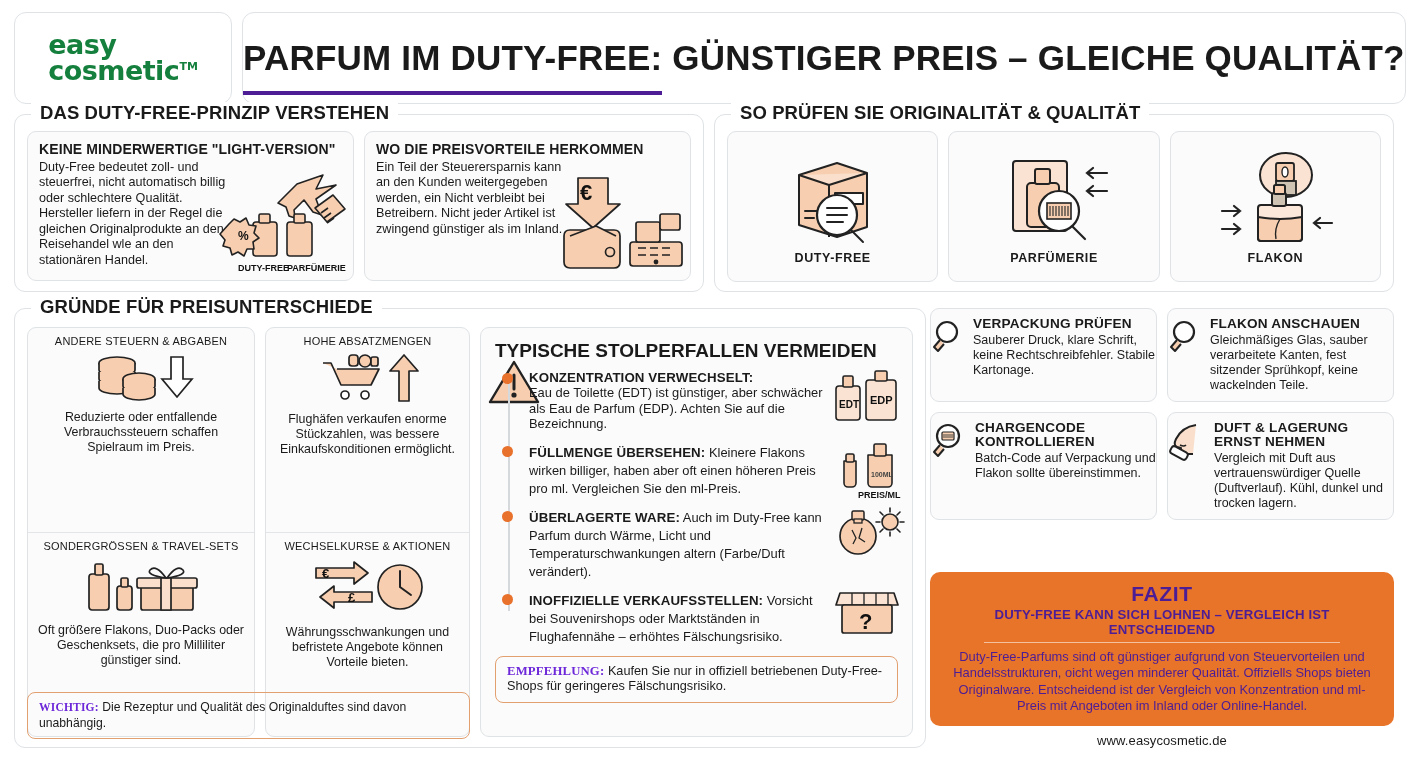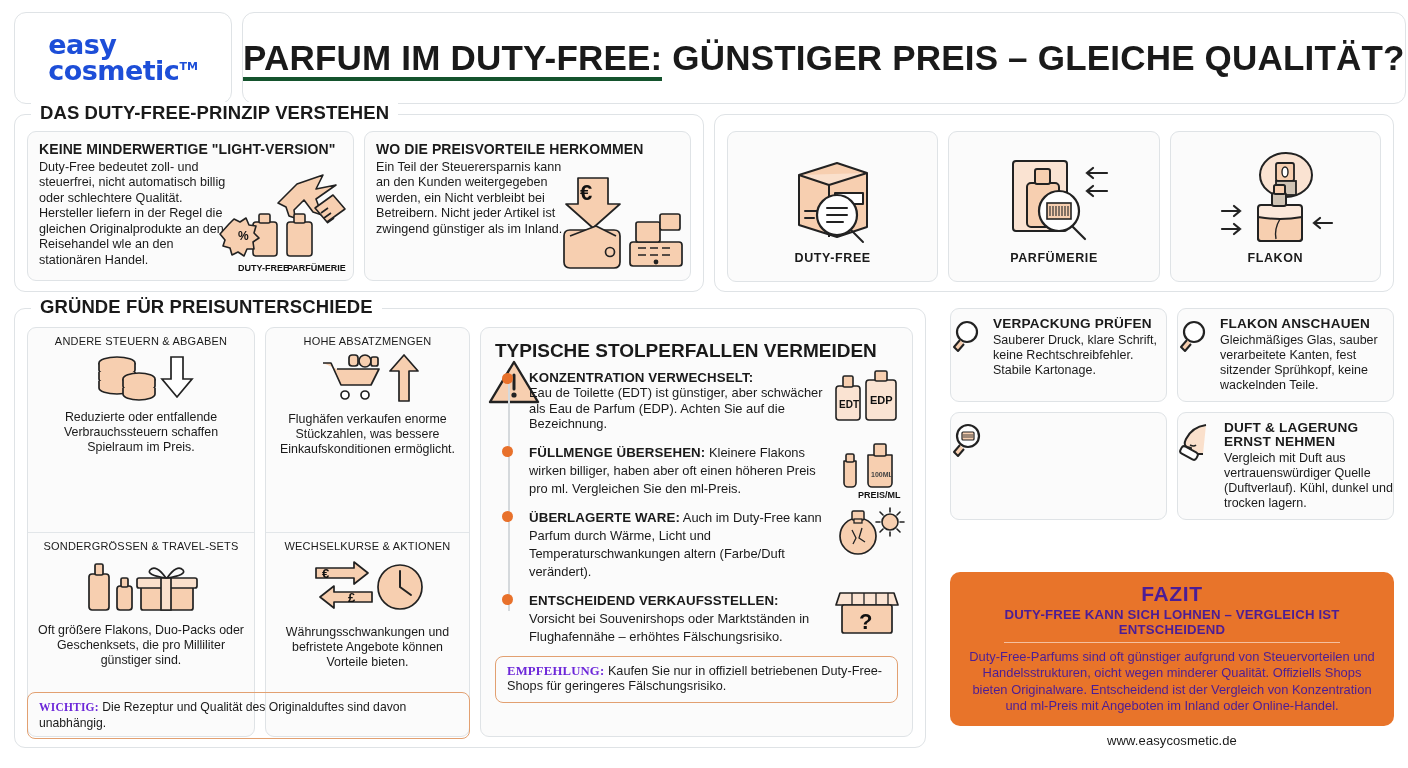--- a/index.html
+++ b/index.html
@@ -21,56 +21,56 @@
   
   .header { display:flex; gap:10px; height:92px; }
   .logo-box {
     width:218px; flex:none;
     border:1.5px solid #dfe3e6; border-radius:12px;
     display:flex; align-items:center; justify-content:center;
     background:#fff;
   }
   .logo {
     font-family:"DejaVu Sans", sans-serif;
-    font-weight:bold; color:#1d4ed8;
+    font-weight:bold; color:#15803d;
     font-size:27px; line-height:0.98; letter-spacing:-0.5px;
     position:relative; text-align:left;
   }
   .logo .tm { font-size:11px; vertical-align:super; letter-spacing:0; }
   .title-box {
     flex:1;
     border:1.5px solid #dfe3e6; border-radius:12px;
     display:flex; align-items:center; justify-content:center;
     background:#fff;
   }
   .title {
     font-family:"Liberation Sans Narrow","Liberation Sans",sans-serif;
     font-size:35px; font-weight:bold; letter-spacing:0.2px;
     white-space:nowrap;
   }
   .title .hl {
-    border-bottom:4px solid #14532d; padding-bottom:0;
+    border-bottom:4px solid #4c1d95; padding-bottom:14px;
   }
 
   
   .section { position:relative; border:1.5px solid #dfe3e6; border-radius:11px; }
   .section > .legend {
     position:absolute; top:-13px; left:16px;
     background:#fff; padding:0 9px;
     font-size:18.5px; font-weight:bold; letter-spacing:0.1px;
     font-family:"Liberation Sans Narrow","Liberation Sans",sans-serif;
     white-space:nowrap;
   }
 
   
   .mainrow { display:flex; gap:10px; margin-top:10px; height:178px; }
   .col-left  { width:690px; flex:none; }
   .col-right { flex:1; }
 
-  .row2 { display:flex; gap:24px; margin-top:16px; height:440px; }
+  .row2 { display:flex; gap:4px; margin-top:16px; height:440px; }
 
   
   .principles { display:flex; gap:10px; padding:16px 12px 10px; height:100%; }
   .p-card { flex:1; padding:9px 11px; position:relative; overflow:hidden; }
   .p-card h3 {
     font-size:14px; font-weight:bold; margin-bottom:3px;
     font-family:"Liberation Sans Narrow","Liberation Sans",sans-serif;
     letter-spacing:0.1px;
   }
   .p-card p { font-size:12.6px; line-height:1.23; max-width:63%; }
@@ -213,20 +213,21 @@
             </g>
             <circle cx="100" cy="92" r="2.4" fill="#222"></circle>
             <text x="24" y="30" font-family="'Liberation Sans',sans-serif" font-size="22" font-weight="bold" fill="#111">€</text>
           </svg>
         </div>
 
       </div>
     </div>
 
     <div class="section col-right">
+      <div class="legend">SO PRÜFEN SIE ORIGINALITÄT &amp; QUALITÄT</div>
       <div class="checks">
 
         <div class="softcard chk">
           <svg width="120" height="98" viewBox="0 0 120 98">
             <g fill="#f7cfb0" stroke="#222" stroke-width="2" stroke-linejoin="round">
               <path d="M26 26 l38 -12 30 10 v54 l-30 10 -38 -12 z"></path>
               <path d="M26 26 l30 10 38 -12" fill="#fae0cc"></path>
               <path d="M56 36 v52" fill="none"></path>
               <rect x="62" y="44" width="28" height="11" fill="#fff"></rect>
             </g>
@@ -427,21 +428,21 @@
                 </g>
                 <circle cx="58" cy="16" r="8" fill="#f7cfb0" stroke="#222" stroke-width="1.6"></circle>
                 <g stroke="#222" stroke-width="1.6" stroke-linecap="round">
                   <path d="M58 2 v4 M58 26 v4 M44 16 h4 M68 16 h4 M48 6 l3 3 M68 6 l-3 3 M48 26 l3 -3 M68 26 l-3 -3"></path>
                 </g>
               </svg>
             </div>
 
             <div class="pitem">
               <span class="dot"></span>
-              <div><span class="ttl">ENTSCHEIDEND VERKAUFSSTELLEN:</span><span class="txt"> Vorsicht bei Souvenirshops oder Marktständen in Flughafennähe – erhöhtes Fälschungsrisiko.</span></div>
+              <div><span class="ttl">INOFFIZIELLE VERKAUFSSTELLEN:</span><span class="txt"> Vorsicht bei Souvenirshops oder Marktständen in Flughafennähe – erhöhtes Fälschungsrisiko.</span></div>
               <svg width="66" height="48" viewBox="0 0 66 48" style="position:absolute;right:-2px;top:-4px">
                 <g fill="#fae3d2" stroke="#222" stroke-width="1.7" stroke-linejoin="round">
                   <path d="M6 6 h54 l4 12 H2 z"></path>
                   <rect x="8" y="18" width="50" height="28" rx="2" fill="#f7cfb0"></rect>
                 </g>
                 <g stroke="#222" stroke-width="1.3">
                   <path d="M18 6 v12 M30 6 v12 M42 6 v12 M54 6 v12"></path>
                 </g>
                 <text x="25" y="42" font-family="'Liberation Sans',sans-serif" font-size="22" font-weight="bold" fill="#111">?</text>
               </svg>
@@ -487,20 +488,24 @@
 
         <div class="softcard mini">
           <svg width="36" height="36" viewBox="0 0 36 36" style="flex:none;margin-top:2px">
             <circle cx="17" cy="13" r="11" fill="#fff" stroke="#222" stroke-width="2.2"></circle>
             <rect x="11" y="9" width="12" height="8" rx="1" fill="#f7cfb0" stroke="#222" stroke-width="1.2"></rect>
             <g stroke="#333" stroke-width="0.9">
                 <path d="M13 11 v4 M15 11 v4 M17 11 v4 M19 11 v4 M21 11 v4"></path>
               </g>
             <path d="M9 22 l-6 7 4 4 6 -7" fill="#f7cfb0" stroke="#222" stroke-width="2" stroke-linejoin="round"></path>
           </svg>
+          <div class="mtxt">
+            <h5>CHARGENCODE KONTROLLIEREN</h5>
+            <p>Batch-Code auf Verpackung und Flakon sollte übereinstimmen.</p>
+          </div>
         </div>
 
         <div class="softcard mini">
           <svg width="38" height="40" viewBox="0 0 38 40" style="flex:none;margin-top:2px">
             <path d="M28 2 q-14 2 -20 14 q-3 6 1 8 l4 1 q-1 5 3 6 h9" fill="#fae0cc" stroke="#222" stroke-width="2" stroke-linejoin="round"></path>
             <path d="M12 22 q4 2 6 0" fill="none" stroke="#222" stroke-width="1.6"></path>
             <rect x="2" y="26" width="18" height="8" rx="3" transform="rotate(28 11 30)" fill="#fff" stroke="#222" stroke-width="2"></rect>
           </svg>
           <div class="mtxt">
             <h5>DUFT &amp; LAGERUNG ERNST NEHMEN</h5>

